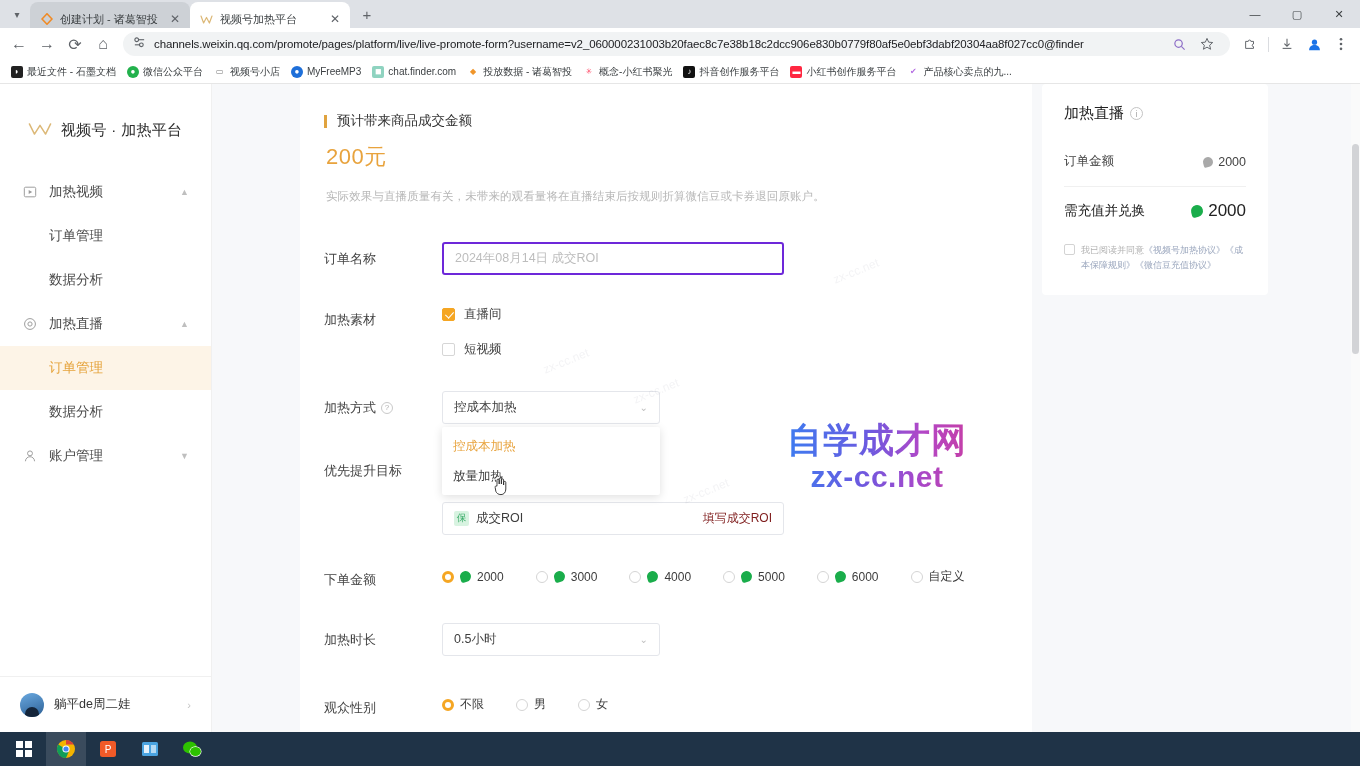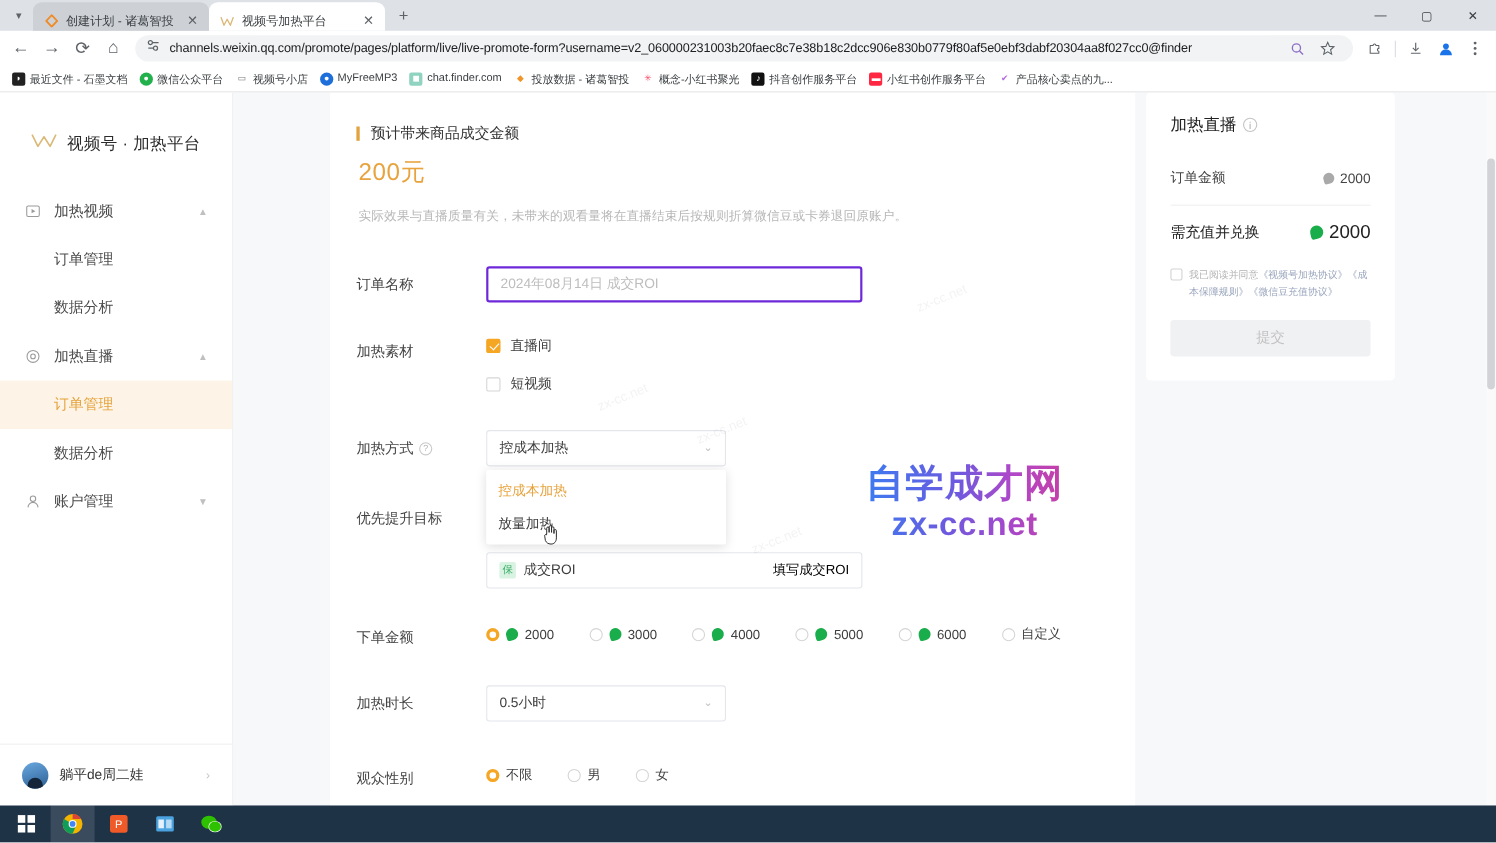--- a/index.html
+++ b/index.html
@@ -104,21 +104,21 @@
     position: absolute; left: 0; top: 36px; width: 218px; background: #fff;
     box-shadow: 0 2px 10px rgba(0,0,0,0.13); border-radius: 2px; padding: 4px 0; z-index: 40;
   }
   .dd-item { height: 30px; display: flex; align-items: center; padding: 0 11px; font-size: 12.5px; color: #3d3d3d; position: relative; }
   .dd-item.sel { color: #e8a33d; }
   .cursor-hand { position: absolute; left: 52px; top: 16px; width: 16px; height: 19px; pointer-events: none; }
 
   .roi-box { width: 342px; height: 33px; border: 1px solid #e4e6eb; border-radius: 3px; display: flex; align-items: center; padding: 0 11px; background: #fff; }
   .badge-bao { width: 15px; height: 15px; background: #d8f3e1; color: #3aab68; font-size: 9.5px; display: flex; align-items: center; justify-content: center; border-radius: 2px; margin-right: 7px; flex:0 0 15px; }
   .roi-lab { font-size: 12.5px; color: #3d3d3d; }
-  .roi-ph { margin-left: auto; font-size: 12px; color: #000000; }
+  .roi-ph { margin-left: auto; font-size: 12px; color: #7f1d1d; }
 
   .radios { display: flex; align-items: center; gap: 0; height: 22px; padding-top: 5px; }
   .rad-opt { display: flex; align-items: center; gap: 6px; margin-right: 32px; }
   .rad { width: 12px; height: 12px; border-radius: 50%; border: 1px solid #d5d5d5; flex: 0 0 12px; background: #fff; }
   .rad.on { border: 3px solid #f5a623; }
   .bean { width: 11px; height: 11px; border-radius: 50% 50% 50% 20%; background: #1aad4b; flex: 0 0 11px; transform: rotate(-15deg); }
   .rad-lab { font-size: 12px; color: #3d3d3d; }
 
   
   .rpanel { position: absolute; right: 92px; top: 0; width: 226px; background: #fff; border-radius: 4px; padding: 20px 22px 22px 22px; }
@@ -523,21 +523,20 @@
             <span class="bean2"></span>
             <span>2000</span>
           </span>
         </div>
         <div class="agree">
           <span class="agree-ck"></span>
           <span class="agree-txt">
             <span>我已阅读并同意</span><span class="lnk">《视频号加热协议》《成本保障规则》《微信豆充值协议》</span>
           </span>
         </div>
-        <div class="submit">提交</div>
       </div>
 
       <div class="wm">
         <div class="wm1">自学成才网</div>
         <div class="wm2">zx-cc.net</div>
       </div>
 
       <div class="vscroll">
         <div class="vthumb"></div>
       </div>

